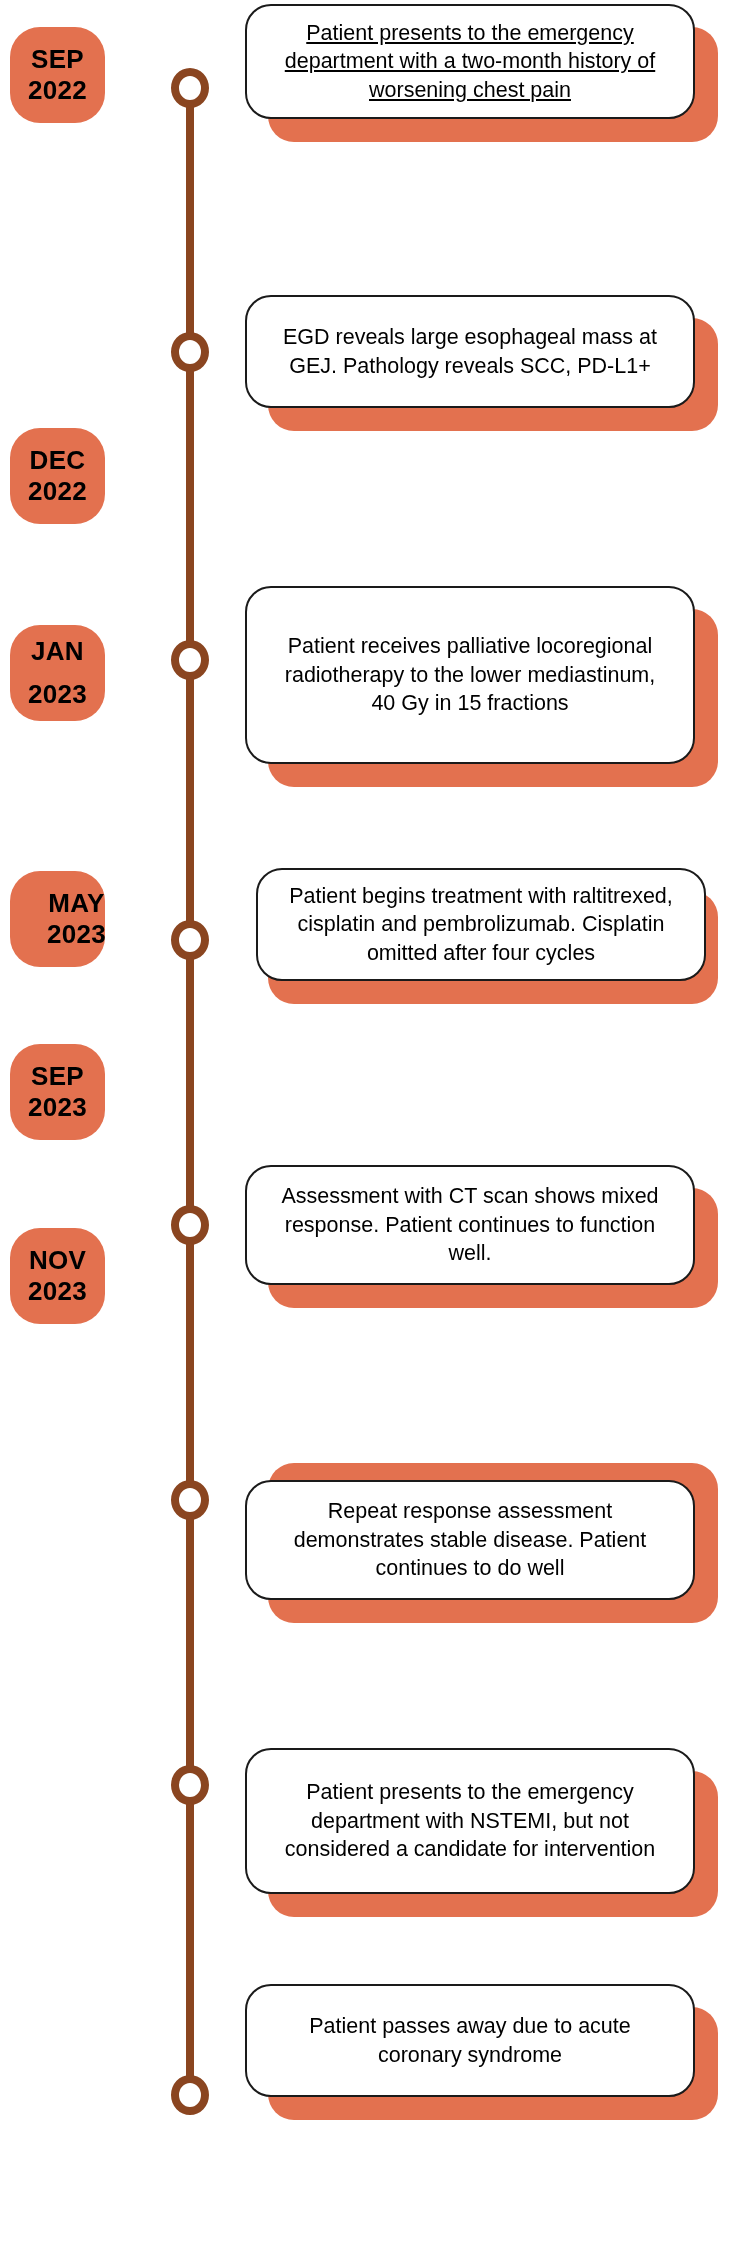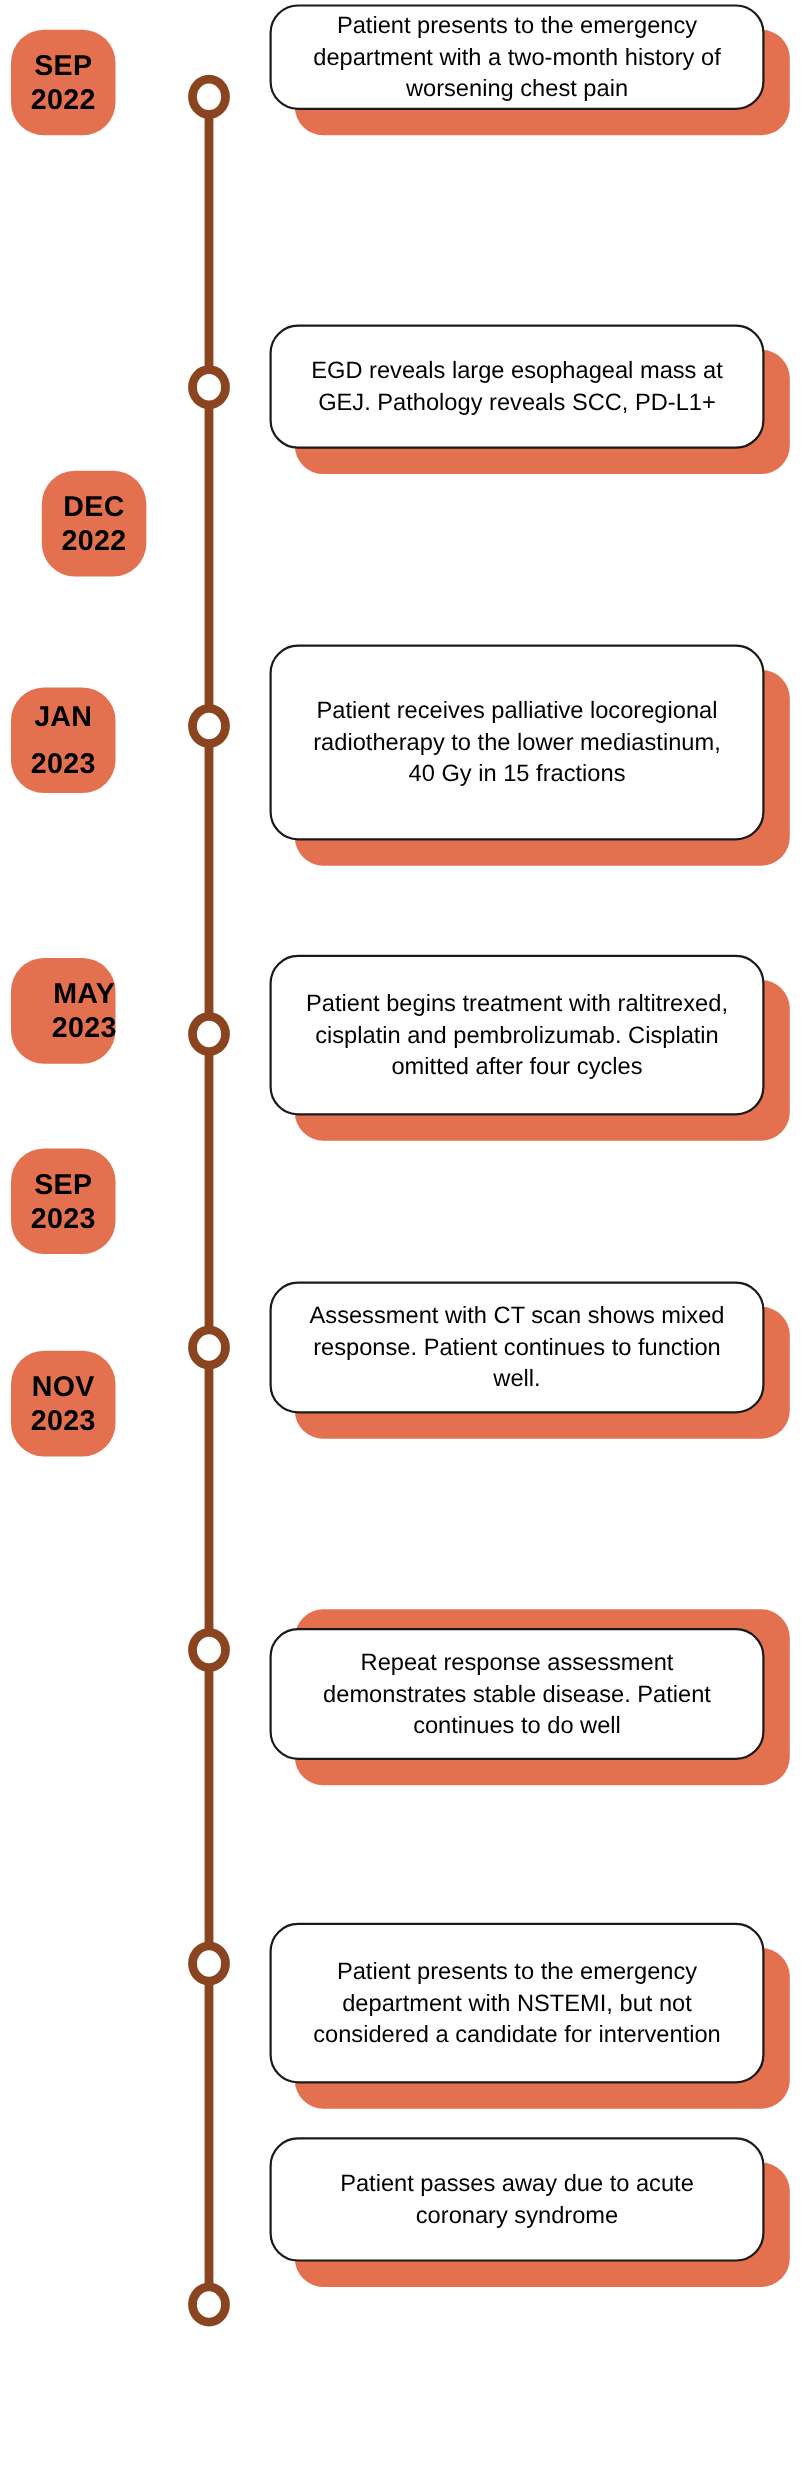--- a/index.html
+++ b/index.html
@@ -116,21 +116,21 @@
       <div class="node" style="top: 1205px;"></div>
       <div class="node" style="top: 1480px;"></div>
       <div class="node" style="top: 1765px;"></div>
       <div class="node" style="top: 2075px;"></div>
     </div>
   <div id="badges-layer">
       <div class="badge" style="top: 27px;">
         <span class="badge-month">SEP</span>
         <span class="badge-year">2022</span>
       </div>
-      <div class="badge" style="top: 428px; margin-left: 28px;">
+      <div class="badge" style="top: 428px;">
         <span class="badge-month">DEC</span>
         <span class="badge-year">2022</span>
       </div>
       <div class="badge" style="top: 625px; gap: 12px;">
         <span class="badge-month">JAN</span>
         <span class="badge-year">2023</span>
       </div>
       <div class="badge" style="top: 871px; padding-left: 38px;">
         <span class="badge-month">MAY</span>
         <span class="badge-year">2023</span>
@@ -140,39 +140,39 @@
         <span class="badge-year">2023</span>
       </div>
       <div class="badge" style="top: 1228px;">
         <span class="badge-month">NOV</span>
         <span class="badge-year">2023</span>
       </div>
     </div>
   <div id="cards-layer">
       <div class="card-wrap" style="top: 4px;">
         <div class="card-shadow"></div>
-        <div class="card" style="height: 96px;">
+        <div class="card" style="height: 115px; text-decoration: underline;">
           <div class="card-text">Patient presents to the emergency department with a two-month history of worsening chest pain</div>
         </div>
       </div>
       <div class="card-wrap" style="top: 295px;">
         <div class="card-shadow"></div>
         <div class="card" style="height: 113px;">
           <div class="card-text">EGD reveals large esophageal mass at GEJ. Pathology reveals SCC, PD-L1+</div>
         </div>
       </div>
       <div class="card-wrap" style="top: 586px;">
         <div class="card-shadow"></div>
         <div class="card" style="height: 178px;">
           <div class="card-text">Patient receives palliative locoregional radiotherapy to the lower mediastinum, 40 Gy in 15 fractions</div>
         </div>
       </div>
       <div class="card-wrap" style="top: 868px;">
         <div class="card-shadow"></div>
-        <div class="card" style="height: 146px;">
+        <div class="card" style="height: 113px; margin-left: 11px;">
           <div class="card-text">Patient begins treatment with raltitrexed, cisplatin and pembrolizumab. Cisplatin omitted after four cycles</div>
         </div>
       </div>
       <div class="card-wrap" style="top: 1165px;">
         <div class="card-shadow"></div>
         <div class="card" style="height: 120px;">
           <div class="card-text">Assessment with CT scan shows mixed response. Patient continues to function well.</div>
         </div>
       </div>
       <div class="card-wrap" style="top: 1440px;">
@@ -180,21 +180,21 @@
         <div class="card" style="height: 120px; margin-top: 40px;">
           <div class="card-text">Repeat response assessment demonstrates stable disease. Patient continues to do well</div>
         </div>
       </div>
       <div class="card-wrap" style="top: 1748px;">
         <div class="card-shadow"></div>
         <div class="card" style="height: 146px;">
           <div class="card-text">Patient presents to the emergency department with NSTEMI, but not considered a candidate for intervention</div>
         </div>
       </div>
-      <div class="card-wrap" style="top: 1943px; border-radius: 30px;">
+      <div class="card-wrap" style="top: 1984px; border-radius: 30px;">
         <div class="card-shadow"></div>
         <div class="card" style="height: 113px;">
           <div class="card-text">Patient passes away due to acute coronary syndrome</div>
         </div>
       </div>
     </div>
 
 </div>
 
 </body></html>

